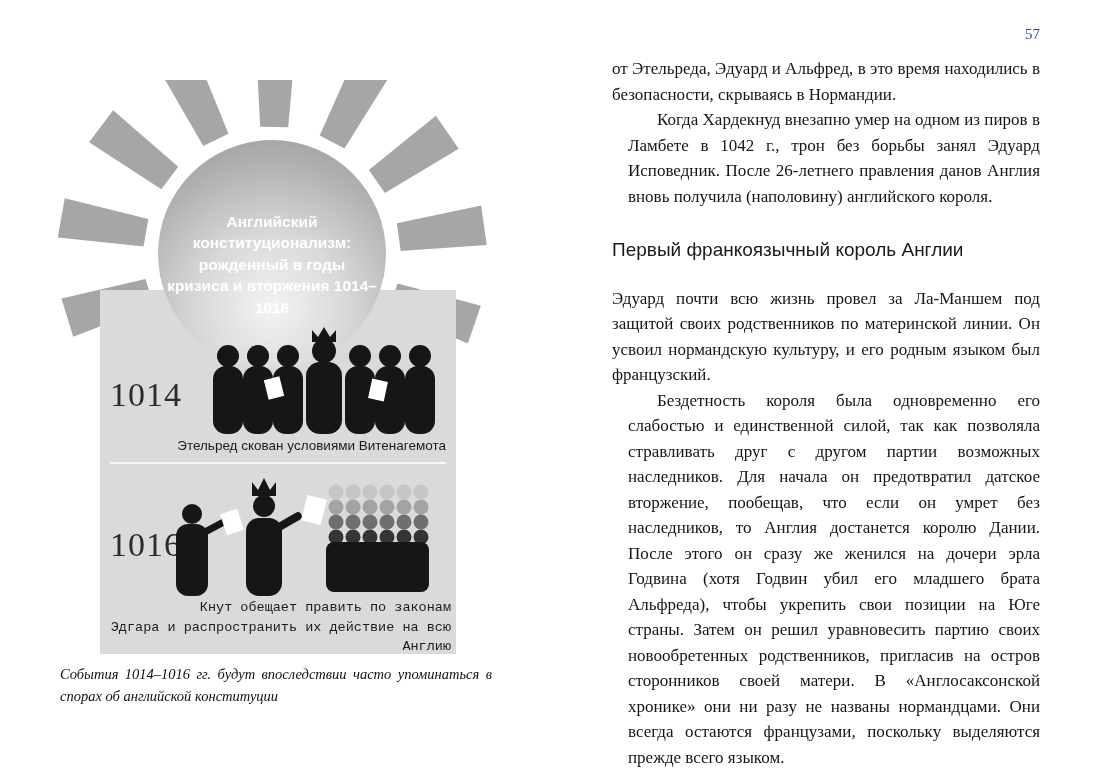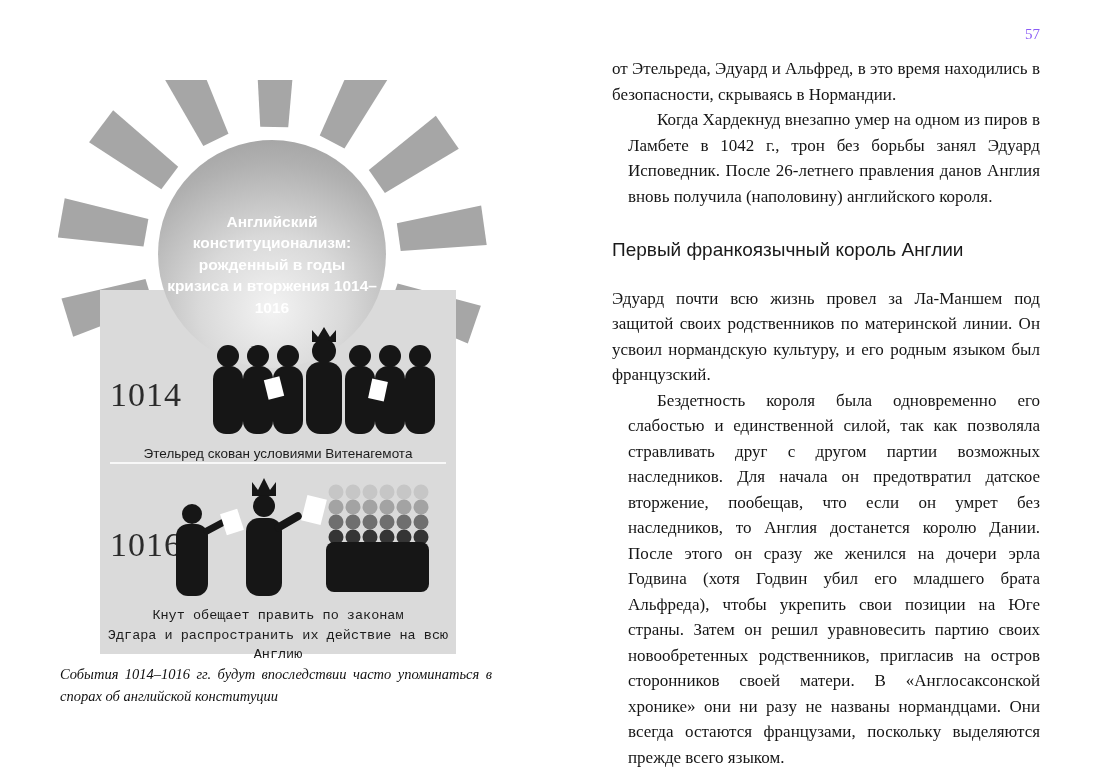--- a/index.html
+++ b/index.html
@@ -6,21 +6,21 @@
     --ray:#a6a6a6;
     --box:#dadada;
     --silhouette:#161616;
   }
   *{box-sizing:border-box;}
   body{margin:0;background:#fff;}
   #page{position:relative;width:1100px;height:779px;background:#ffffff;overflow:hidden;
         font-family:"Liberation Serif", "DejaVu Serif", serif;color:#151515;}
 
   
-  .pageno{position:absolute;top:26px;right:60px;font-size:15px;color:#8b5cf6;}
+  .pageno{position:absolute;top:26px;right:60px;font-size:15px;color:#1d4ed8;}
   .column{position:absolute;left:612px;top:56px;width:428px;font-size:17px;line-height:1.5;
           text-align:justify;}
   .column p{margin:0;}
   .column p.indent{text-indent:1.7em;margin-left:16px;}
   .column h2{font-family:"Liberation Sans","DejaVu Sans",sans-serif;font-size:19px;
              font-weight:400;color:#1a1a1a;margin:27px 0 21px 0;text-align:left;}
 
   
   .figure{position:absolute;left:58px;top:80px;width:436px;height:660px;}
   .rays{position:absolute;left:0;top:0;z-index:0;}
@@ -34,21 +34,21 @@
   .year{position:absolute;z-index:3;font-family:Liberation Serif, serif;
         font-size:34px;color:#2b2b2b;letter-spacing:1px;}
   .year1014{left:52px;top:296px;}
   .year1016{left:52px;top:446px;}
   .icongroup{position:absolute;z-index:3;}
   .crowd1014{left:152px;top:246px;}
   .scene1016{left:108px;top:398px;}
   .sil{fill:var(--silhouette);}
   .paper{fill:#ffffff;}
   .caption{position:absolute;z-index:3;font-family:"Liberation Sans","DejaVu Sans",sans-serif;
-           font-size:13.5px;color:#1c1c1c;text-align:center;line-height:1.45;margin-top:8px;}
+           font-size:13.5px;color:#1c1c1c;text-align:right;line-height:1.45;}
   .caption1{left:52px;top:356px;width:336px;}
   .caption2{left:47px;top:518px;width:346px;font-family:Liberation Mono, monospace;}
   .rule{position:absolute;left:52px;top:382px;width:336px;height:2px;background:#fbfbfb;opacity:.9;z-index:3;}
   .figcap{position:absolute;left:2px;top:584px;width:432px;z-index:3;font-style:italic;
           font-size:14.5px;line-height:1.5;text-align:justify;color:#101010;}
 </style>
 </head>
 <body>
 
 <div id="page">

